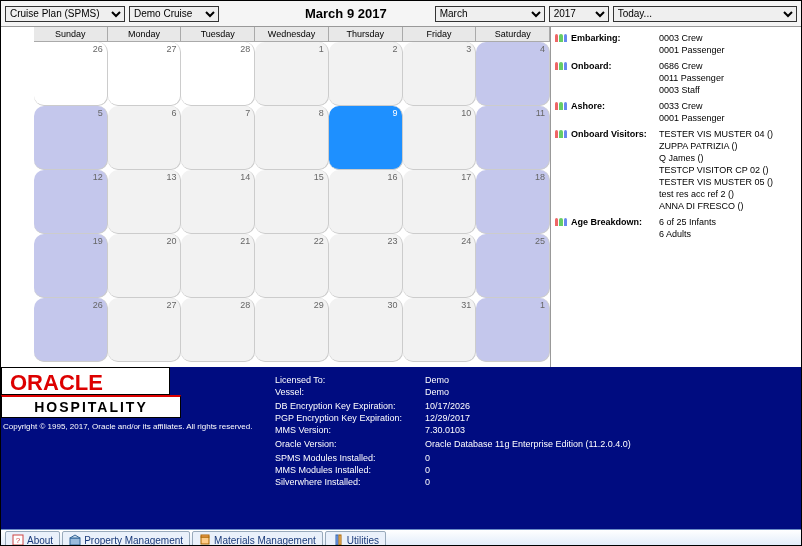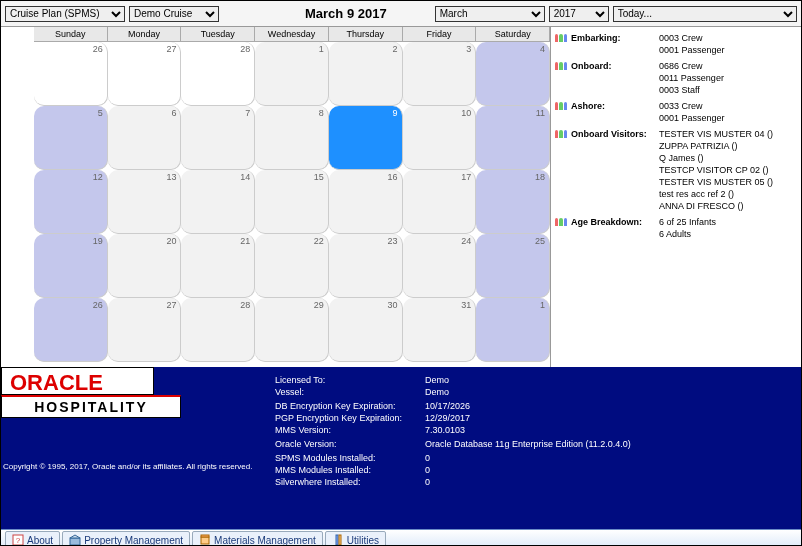--- a/index.html
+++ b/index.html
@@ -17,23 +17,23 @@
 .cell.empty { background: #fff; }
 .cell.selected { background: #1e90ff; color: #fff; }
 .sidepanel { width: 250px; padding: 6px 4px; overflow: auto; }
 .stat-row { display: flex; align-items: flex-start; margin-bottom: 4px; }
 .stat-row .icon { width: 12px; height: 10px; margin-right: 4px; flex-shrink: 0; display: flex; align-items: center; justify-content: center; }
 .stat-row .label { width: 88px; font-weight: bold; font-size: 9px; }
 .stat-row .vals { flex: 1; font-size: 9px; }
 .stat-row .vals div { margin-bottom: 2px; }
 .footer { background: #000c80; color: #fff; height: 162px; display: flex; font-size: 9px; }
 .footer-left { width: 270px; padding: 0; }
-.logo { background: #fff; color: #d00; font-weight: bold; font-size: 22px; padding: 4px 8px 0 8px; line-height: 1; border: 1px solid #000; display: inline-block; width: 153px; }
+.logo { background: #fff; color: #d00; font-weight: bold; font-size: 22px; padding: 4px 8px 0 8px; line-height: 1; border: 1px solid #000; display: inline-block; width: 169px; }
 .logo-sub { background: #fff; color: #000; font-size: 14px; font-weight: bold; letter-spacing: 2px; text-align: center; padding: 2px; border: 1px solid #000; border-top: 2px solid #d00; width: 180px; }
-.copyright { font-size: 8px; color: #fff; padding: 4px 2px; margin-top: 40px; }
+.copyright { font-size: 8px; color: #fff; padding: 4px 2px; }
 .footer-right { flex: 1; padding: 8px 4px; }
 .info-row { display: flex; margin-bottom: 2px; }
 .info-row .k { width: 150px; }
 .bottom-tabs { height: 22px; background: linear-gradient(#fff, #d8e6f8); border-top: 1px solid #6a8cc7; display: flex; align-items: center; padding: 0 4px; gap: 2px; }
 .tab { display: flex; align-items: center; gap: 3px; padding: 2px 6px; font-size: 10px; color: #1a3a7a; border: 1px solid #9ab; background: #eaf1fb; border-radius: 2px; cursor: pointer; }
 .tab svg { flex-shrink: 0; }
 .person-icon { display: flex; gap: 1px; }
 .p { width: 4px; height: 8px; border-radius: 2px 2px 0 0; }
 </style>
 </head>

